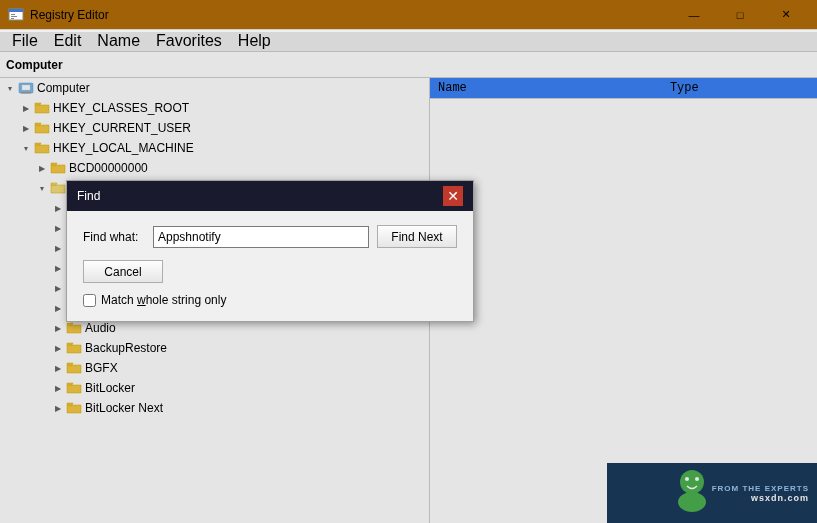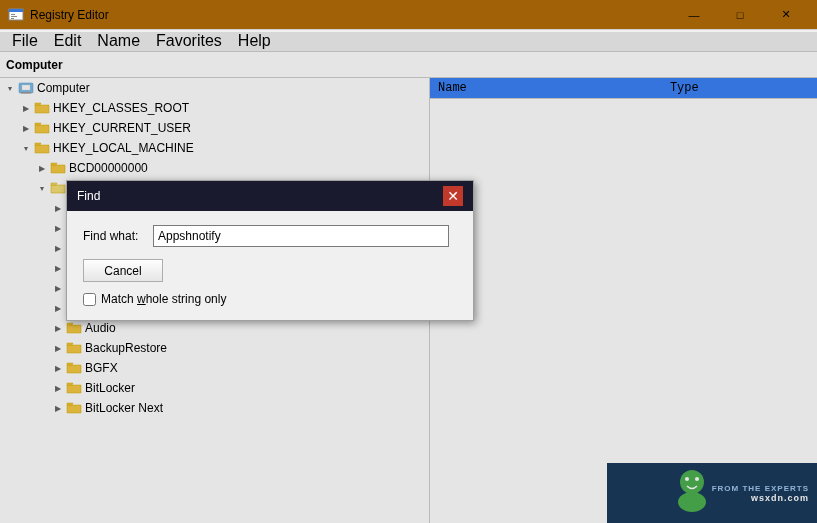--- a/index.html
+++ b/index.html
@@ -482,20 +482,21 @@
   <div class="dialog">
     <div class="dialog-title-bar">
       <span class="dialog-title-text">Find</span>
       <button class="dialog-close-btn">✕</button>
     </div>
     <div class="dialog-body">
 
       <div class="dialog-row">
         <label class="dialog-label">Find what:</label>
         <input type="text" class="dialog-input" value="Appshnotify" style="">
+        <button class="dialog-btn">Find Next</button>
       </div>
 
       <div style="display:flex; gap:10px; margin-bottom:10px;">
         <div style="width:90px; display:flex; flex-direction:column; justify-content:center; padding-top:2px;">
           <button class="dialog-btn" style="margin-top:0;">Cancel</button>
         </div>
       </div>
 
       <div class="match-row">
         <input type="checkbox" id="chk-match" style="">

